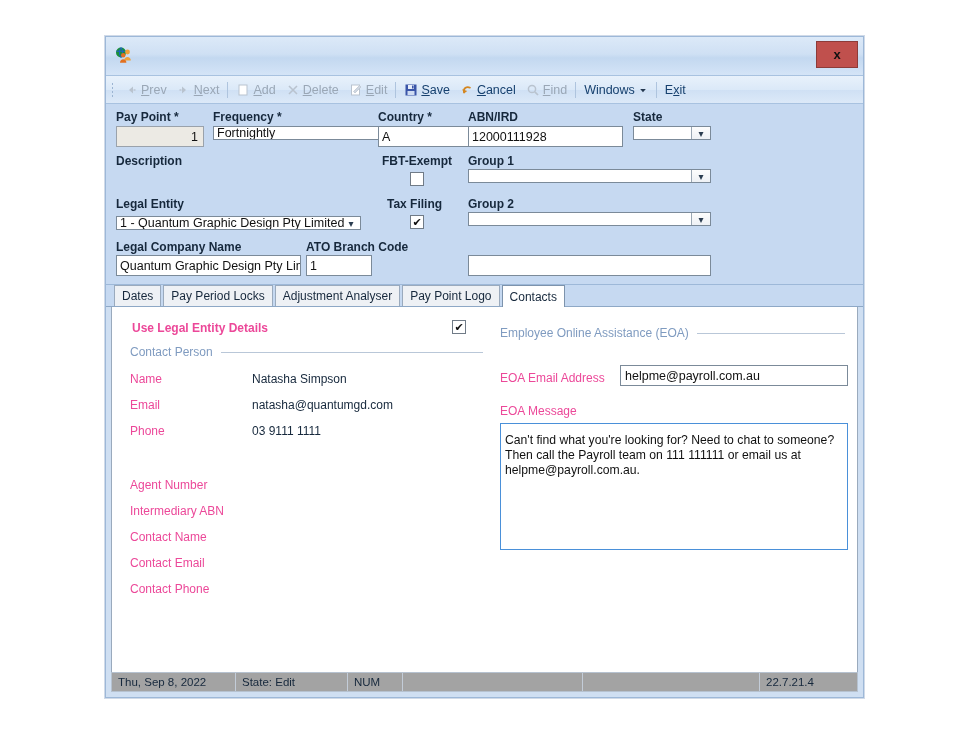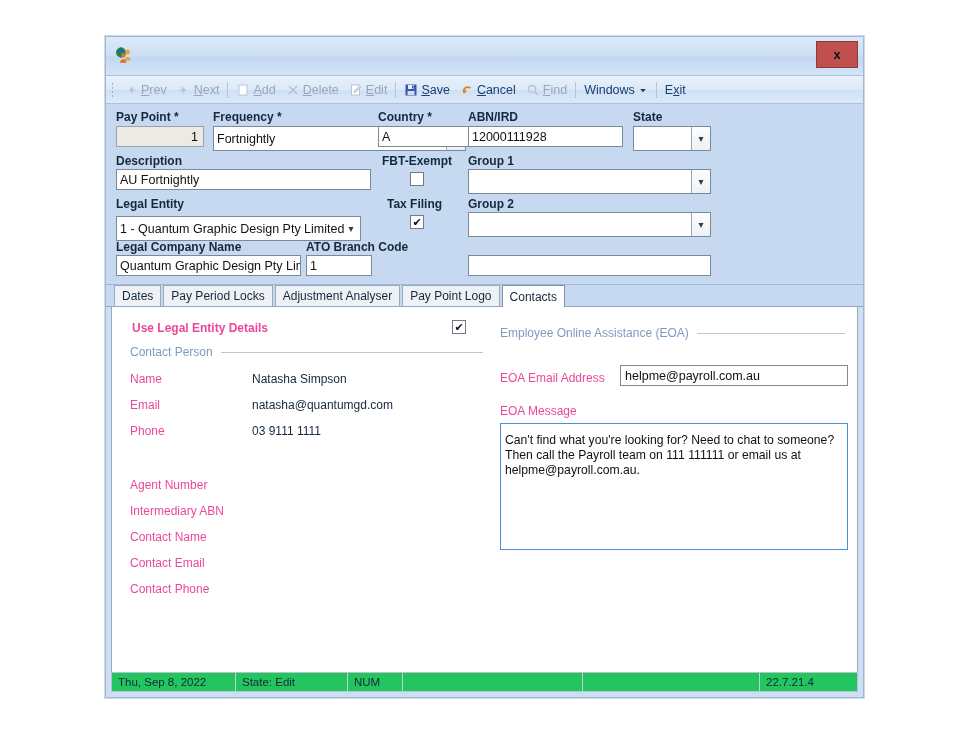--- a/index.html
+++ b/index.html
@@ -107,21 +107,21 @@
     box-sizing: border-box;
     font-size: 12.5px;
     color: #111;
     display: flex; align-items: center;
     padding: 0 3px;
     height: 21px;
     overflow: hidden;
     white-space: nowrap;
   }
   .fld.disabled { background: #eceae4; border-color: #9aa2ab; justify-content: flex-end; padding-right: 5px; }
-  .combo { position: absolute; height: 25px; box-sizing: border-box; }
+  .combo { position: absolute; height: 14px; box-sizing: border-box; }
   .combo .cbox {
     position: absolute; inset: 0;
     background: #fff; border: 1px solid #7b8a99;
     box-sizing: border-box;
     font-size: 12.5px; color: #111;
     display: flex; align-items: center; padding: 0 3px;
     white-space: nowrap; overflow: hidden;
   }
   .combo .arrow {
     position: absolute; right: 1px; top: 1px; bottom: 1px;
@@ -232,21 +232,21 @@
     padding: 9px 4px;
     white-space: pre-wrap;
     overflow: hidden;
   }
 
   
   .statusbar {
     position: absolute;
     left: 5px; right: 5px; bottom: 5px;
     height: 20px;
-    background: #22c55e;
+    background: #a3a3a3;
     border: 1px solid #b6c2d0;
     box-sizing: border-box;
     display: flex;
     font-size: 11.5px;
     color: #16283c;
   }
   .sb-cell {
     display: flex; align-items: center;
     padding: 0 6px;
     border-right: 1px solid #c3ccd8;
@@ -399,21 +399,20 @@
       <div class="lbl" style="left:362px; top:6px;">ABN/IRD</div>
       <div class="fld" style="left:362px; top:22px; width:155px;">12000111928</div>
 
       <div class="lbl" style="left:527px; top:6px;">State</div>
       <div class="combo" style="left:527px; top:22px; width:78px;">
         <div class="cbox"></div>
         <div class="arrow">▾</div>
       </div>
 
       <div class="lbl" style="left:10px; top:50px;">Description</div>
-      <div class="fld" style="left:10px; top:65px; width:255px;">AU Fortnightly</div>
 
       <div class="lbl" style="left:276px; top:50px;">FBT-Exempt</div>
       <div class="chk" style="left:304px; top:68px;"></div>
 
       <div class="lbl" style="left:362px; top:50px;">Group 1</div>
       <div class="combo" style="left:362px; top:65px; width:243px;">
         <div class="cbox"></div>
         <div class="arrow">▾</div>
       </div>
 

